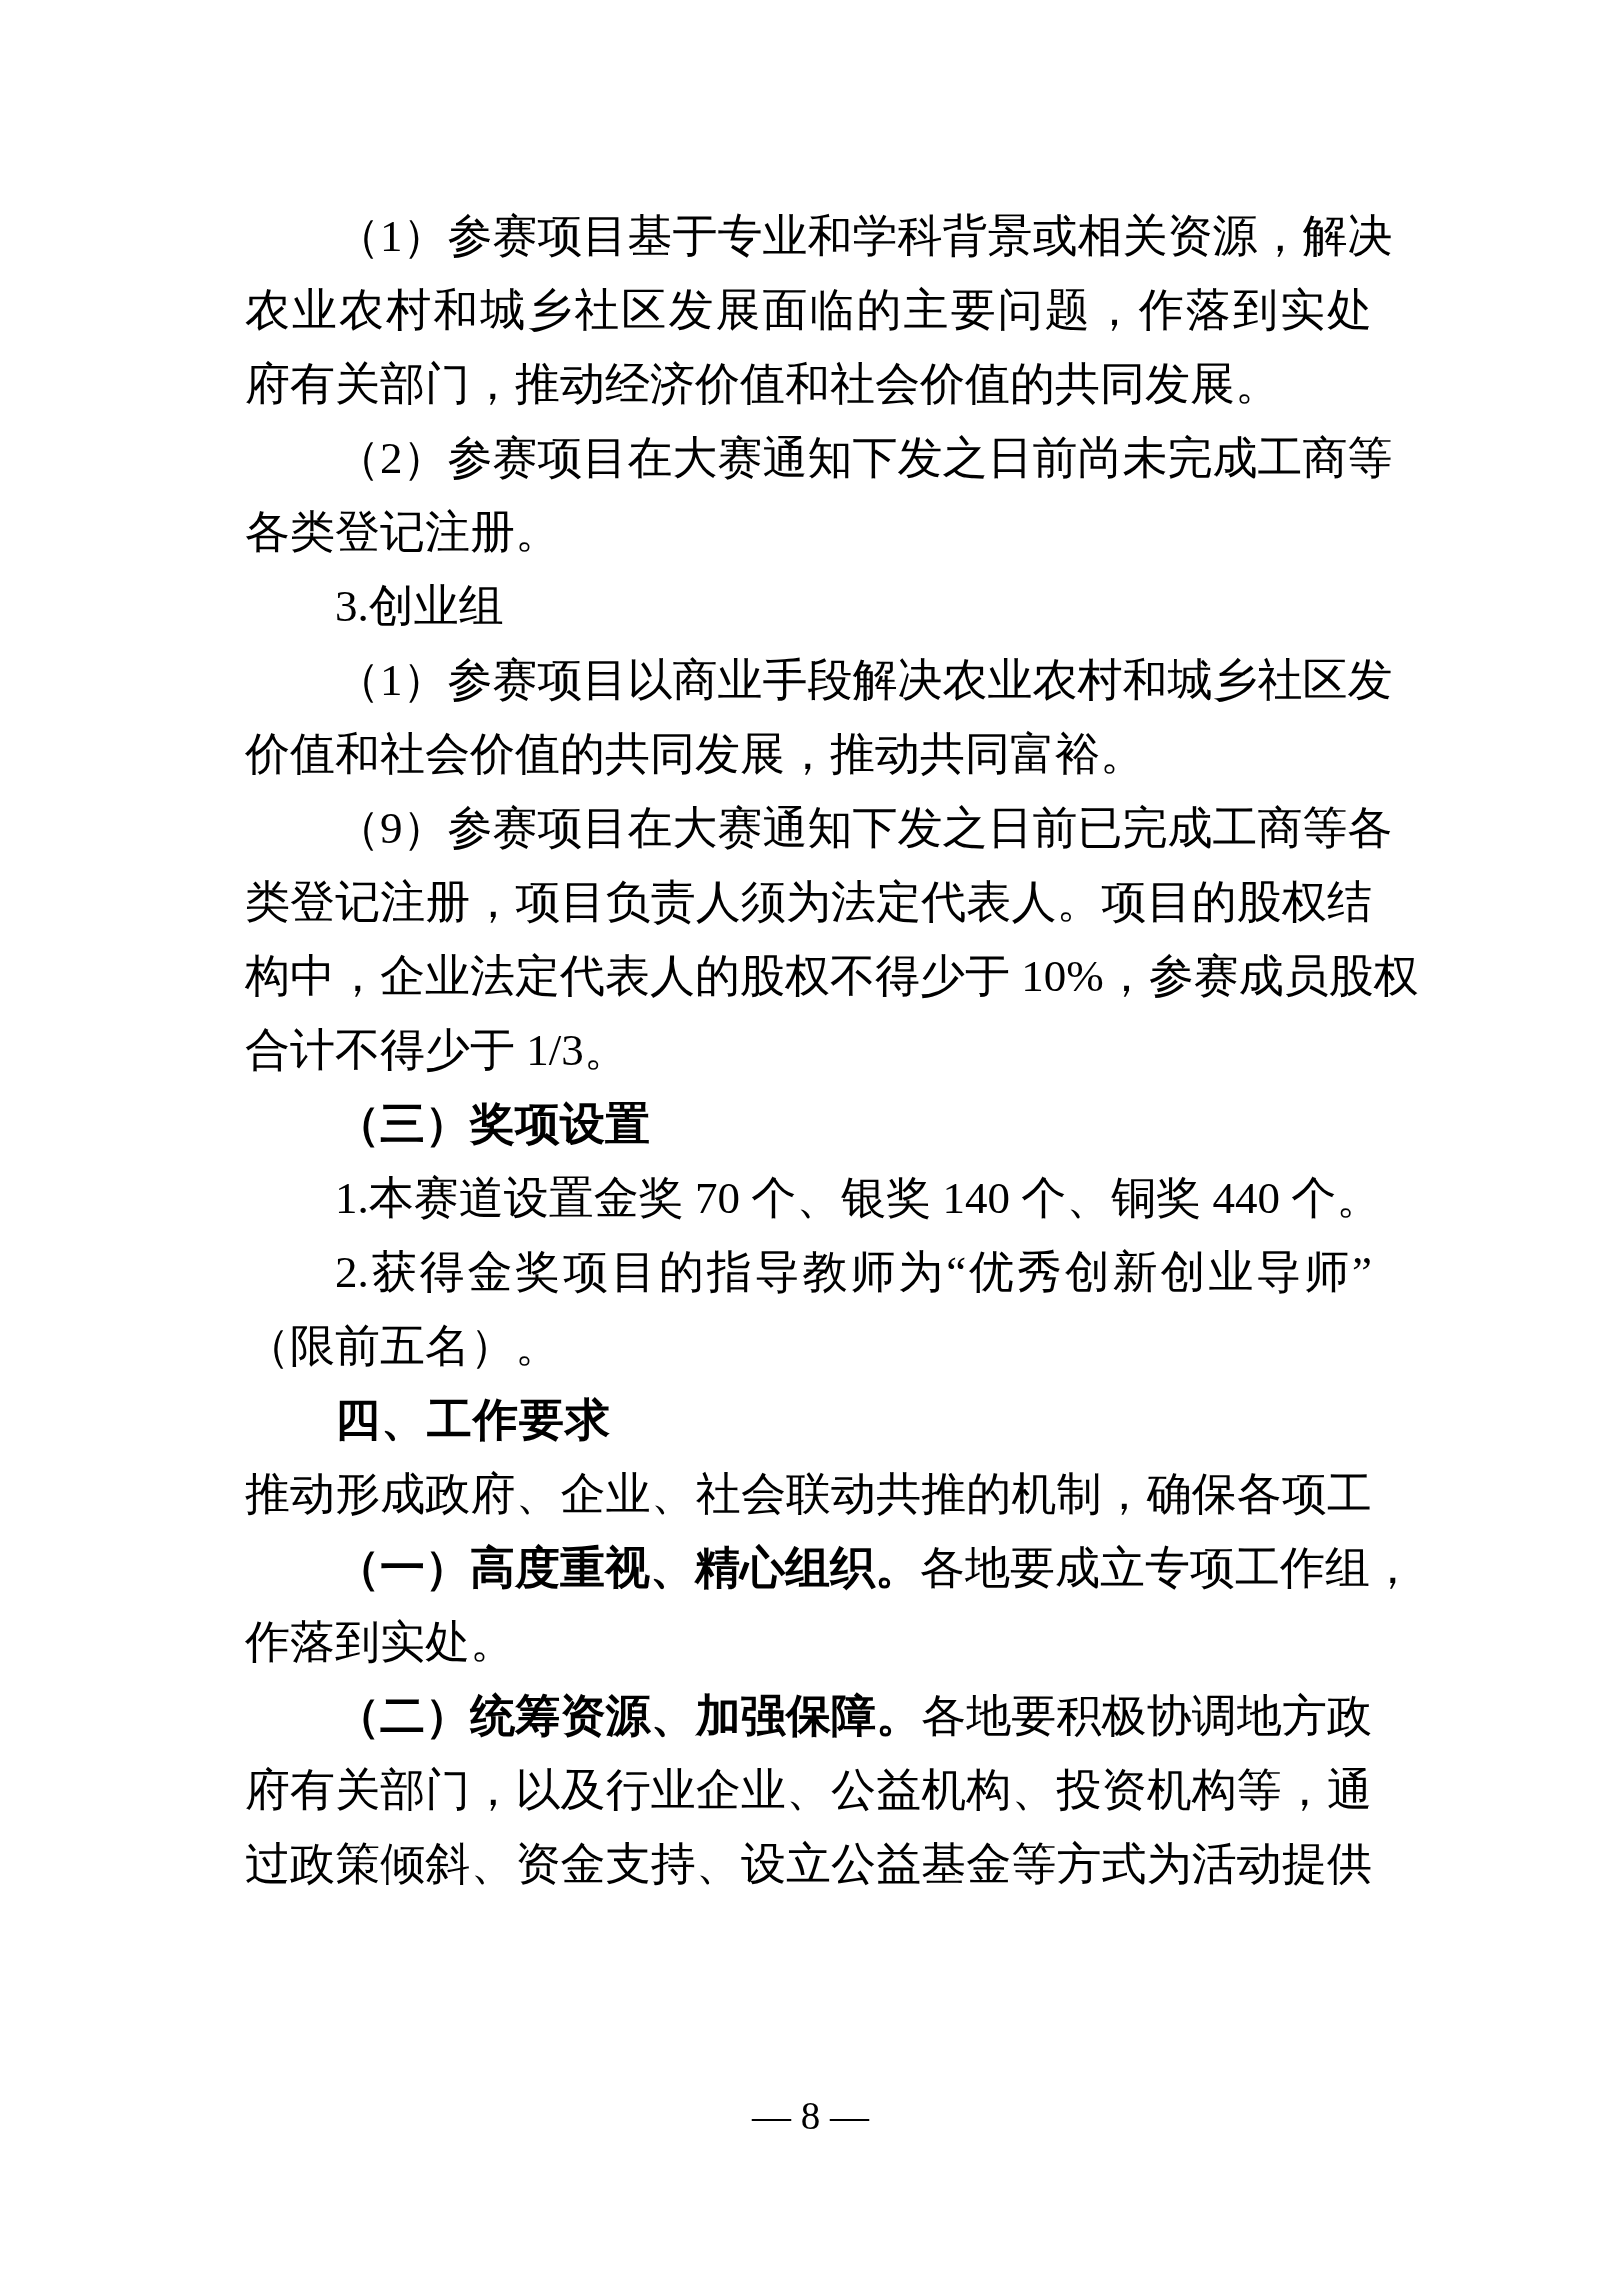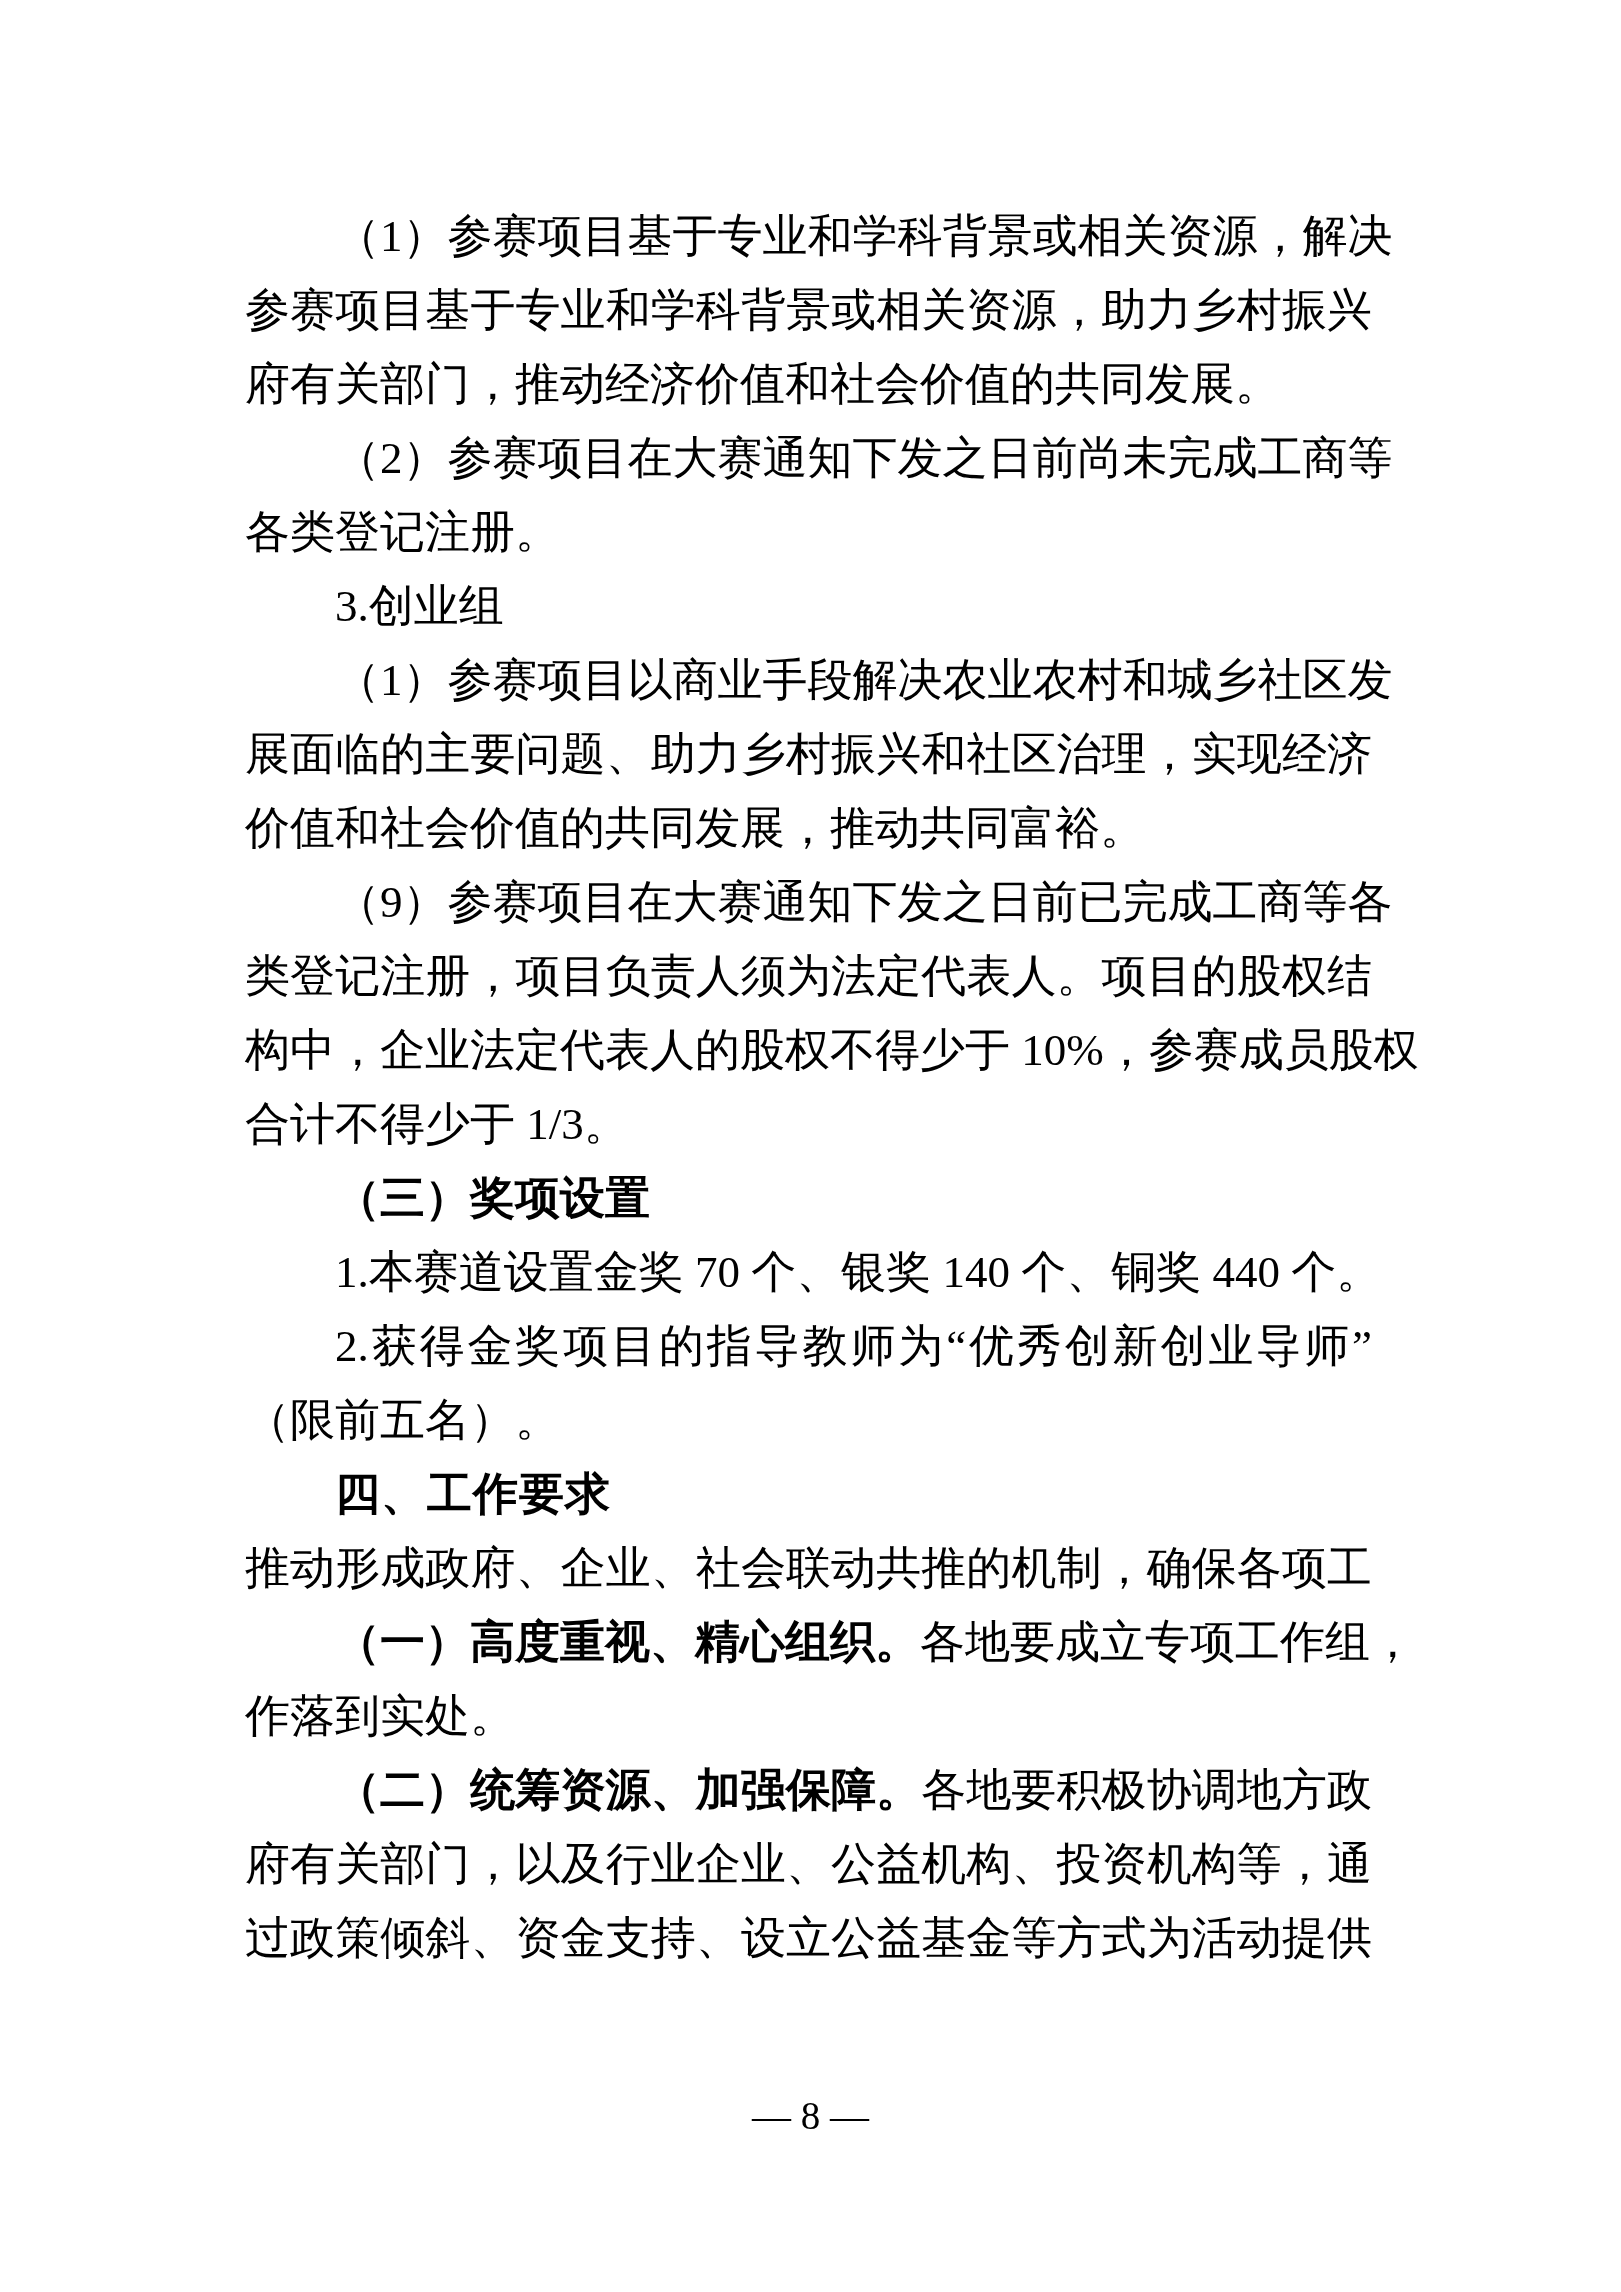--- a/index.html
+++ b/index.html
@@ -64,27 +64,26 @@
     font-size: 39px;
     color: #000000;
   }
 </style>
 </head>
 <body>
 
 <div id="page">
   <div id="doc-body">
       <div class="line ind fill"><span class="seg-fs">（1）参赛项目基于专业和学科背景或相关资源，解决</span></div>
-      <div class="line fill"><span class="seg-fs">参赛项目基于专业和学科背景或相关资源，助力乡村振兴</span></div>
+      <div class="line fill"><span class="seg-fs">农业农村和城乡社区发展面临的主要问题，作落到实处</span></div>
       <div class="line"><span class="seg-fs">府有关部门，推动经济价值和社会价值的共同发展。</span></div>
       <div class="line ind fill"><span class="seg-fs">（2）参赛项目在大赛通知下发之日前尚未完成工商等</span></div>
       <div class="line"><span class="seg-fs">各类登记注册。</span></div>
       <div class="line ind"><span class="seg-fs">3.创业组</span></div>
       <div class="line ind fill"><span class="seg-fs">（1）参赛项目以商业手段解决农业农村和城乡社区发</span></div>
-      <div class="line fill"><span class="seg-fs">展面临的主要问题、助力乡村振兴和社区治理，实现经济</span></div>
       <div class="line"><span class="seg-fs">价值和社会价值的共同发展，推动共同富裕。</span></div>
       <div class="line ind fill"><span class="seg-fs">（9）参赛项目在大赛通知下发之日前已完成工商等各</span></div>
       <div class="line fill"><span class="seg-fs">类登记注册，项目负责人须为法定代表人。项目的股权结</span></div>
       <div class="line fill"><span class="seg-fs">构中，企业法定代表人的股权不得少于 10%，参赛成员股权</span></div>
       <div class="line"><span class="seg-fs">合计不得少于 1/3。</span></div>
       <div class="line ind"><span class="seg-kt">（三）奖项设置</span></div>
       <div class="line ind"><span class="seg-fs">1.本赛道设置金奖 70 个、银奖 140 个、铜奖 440 个。</span></div>
       <div class="line ind fill"><span class="seg-fs">2.获得金奖项目的指导教师为“优秀创新创业导师”</span></div>
       <div class="line"><span class="seg-fs">（限前五名）。</span></div>
       <div class="line ind"><span class="seg-ht">四、工作要求</span></div>

